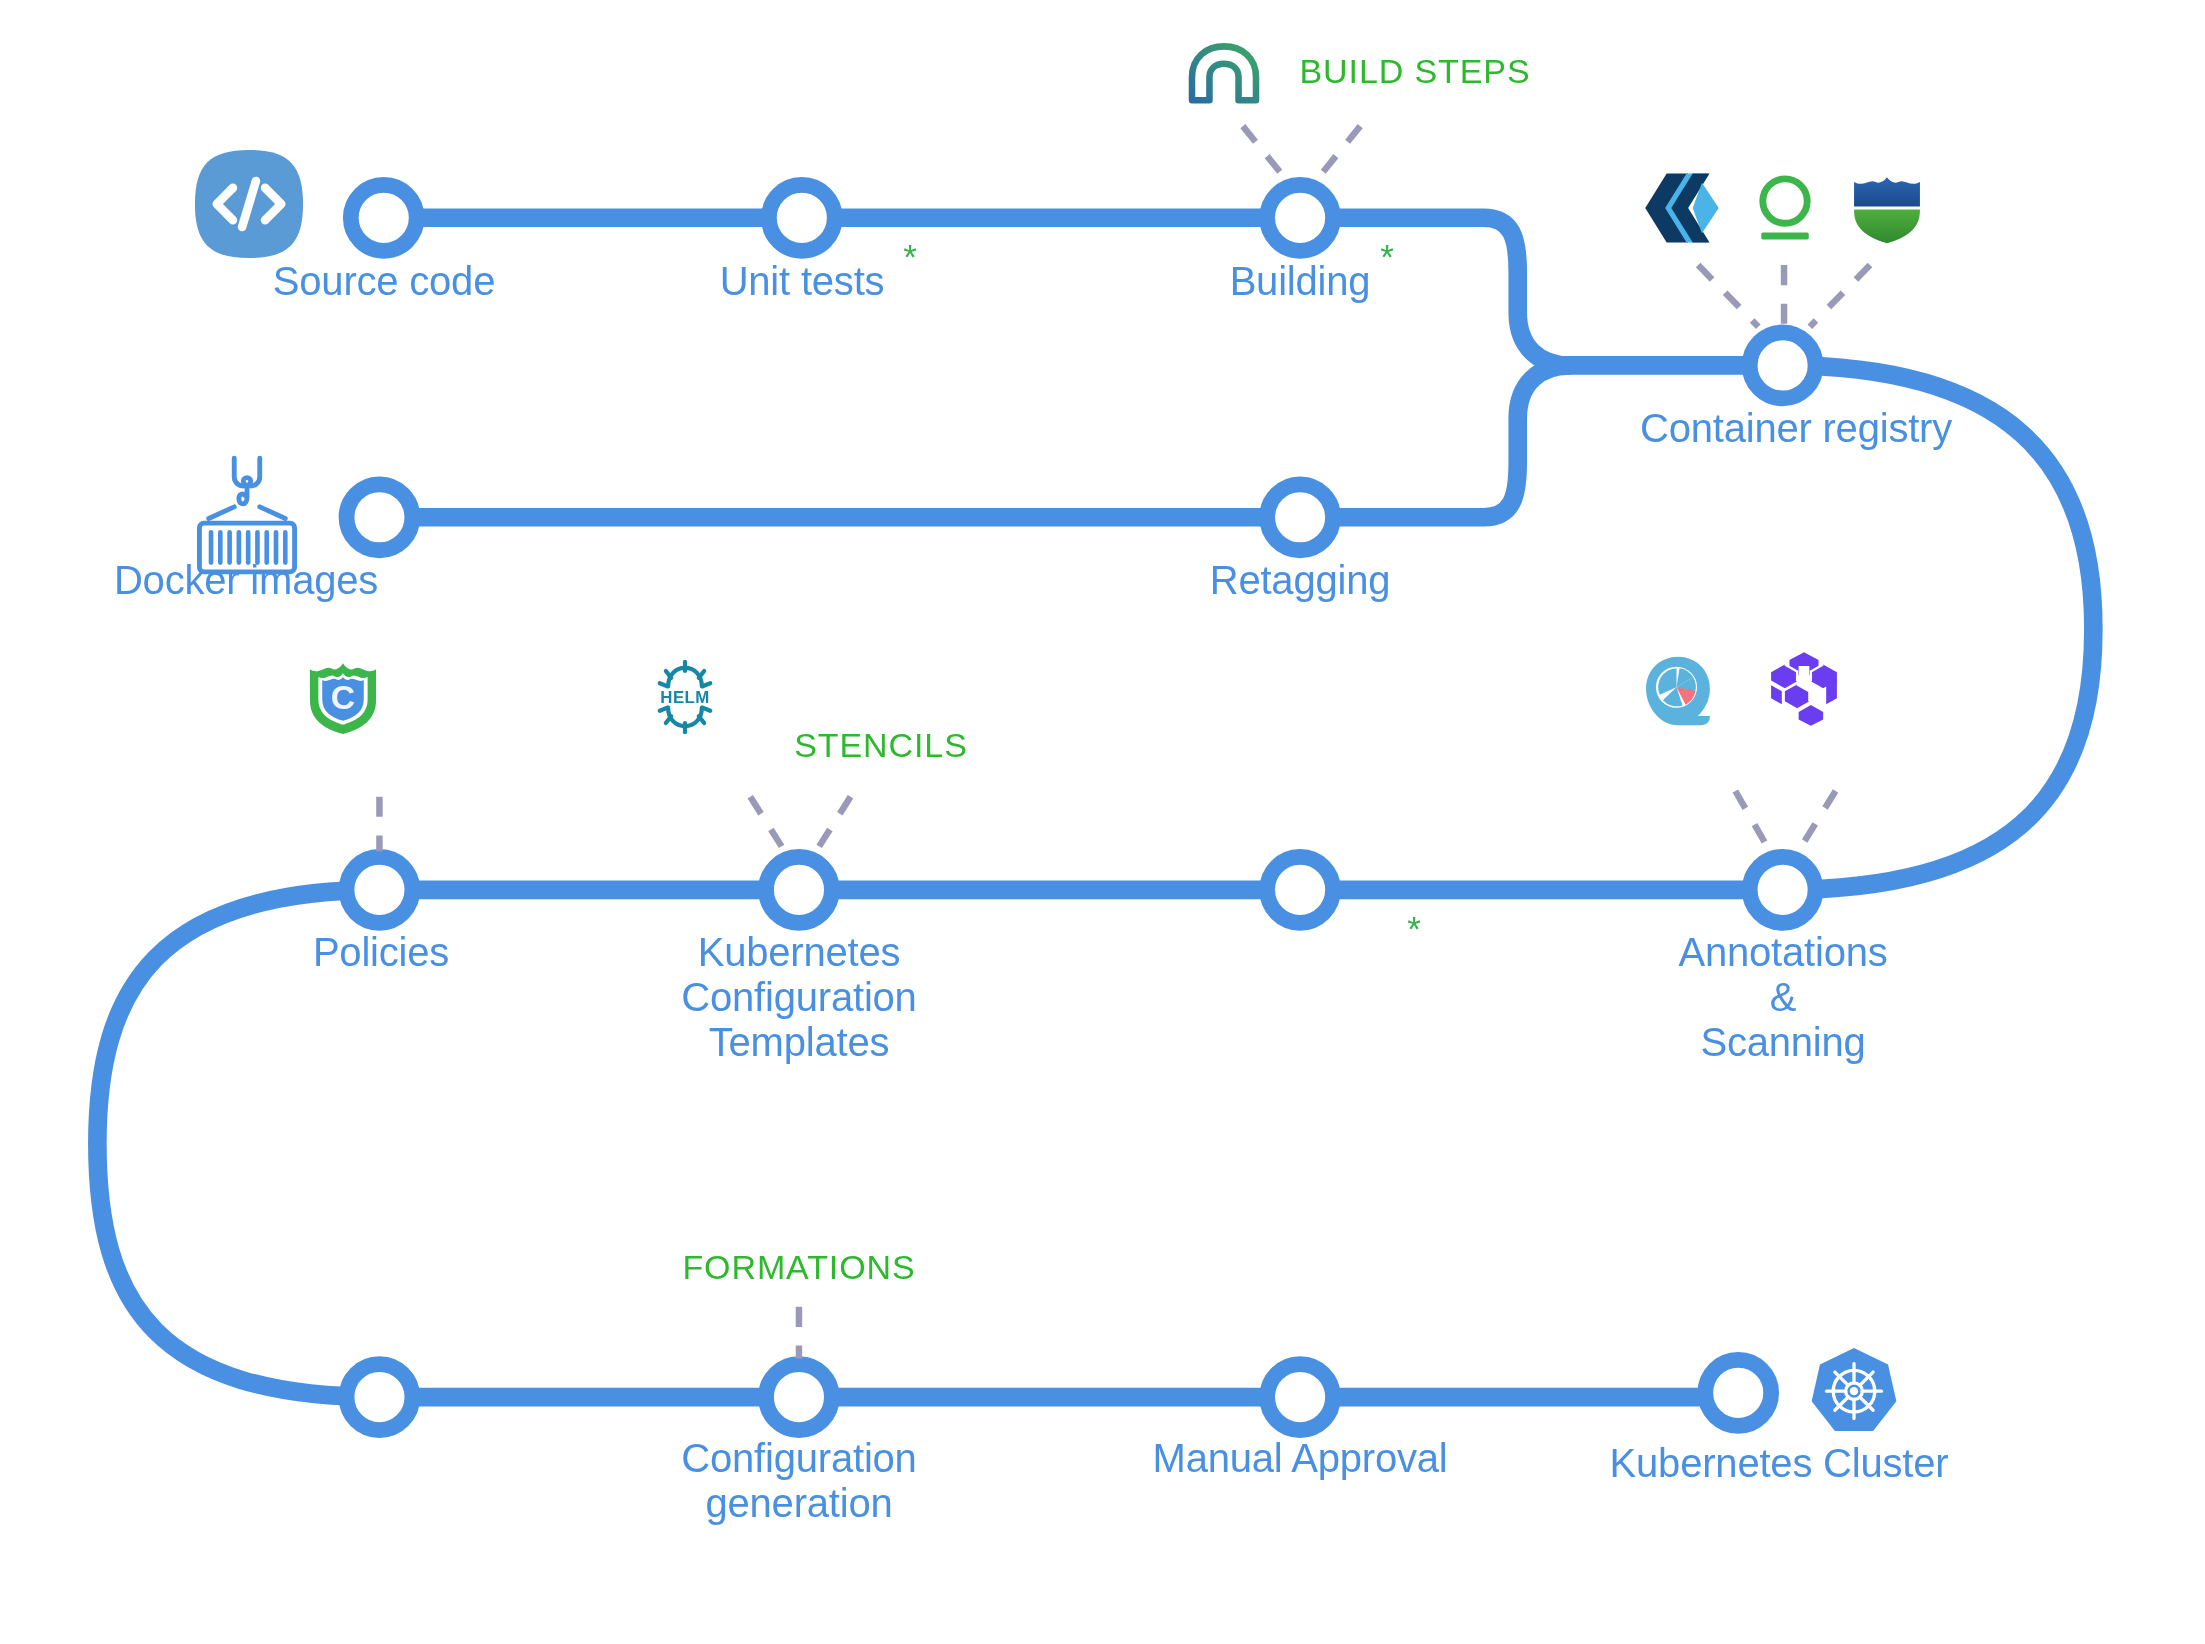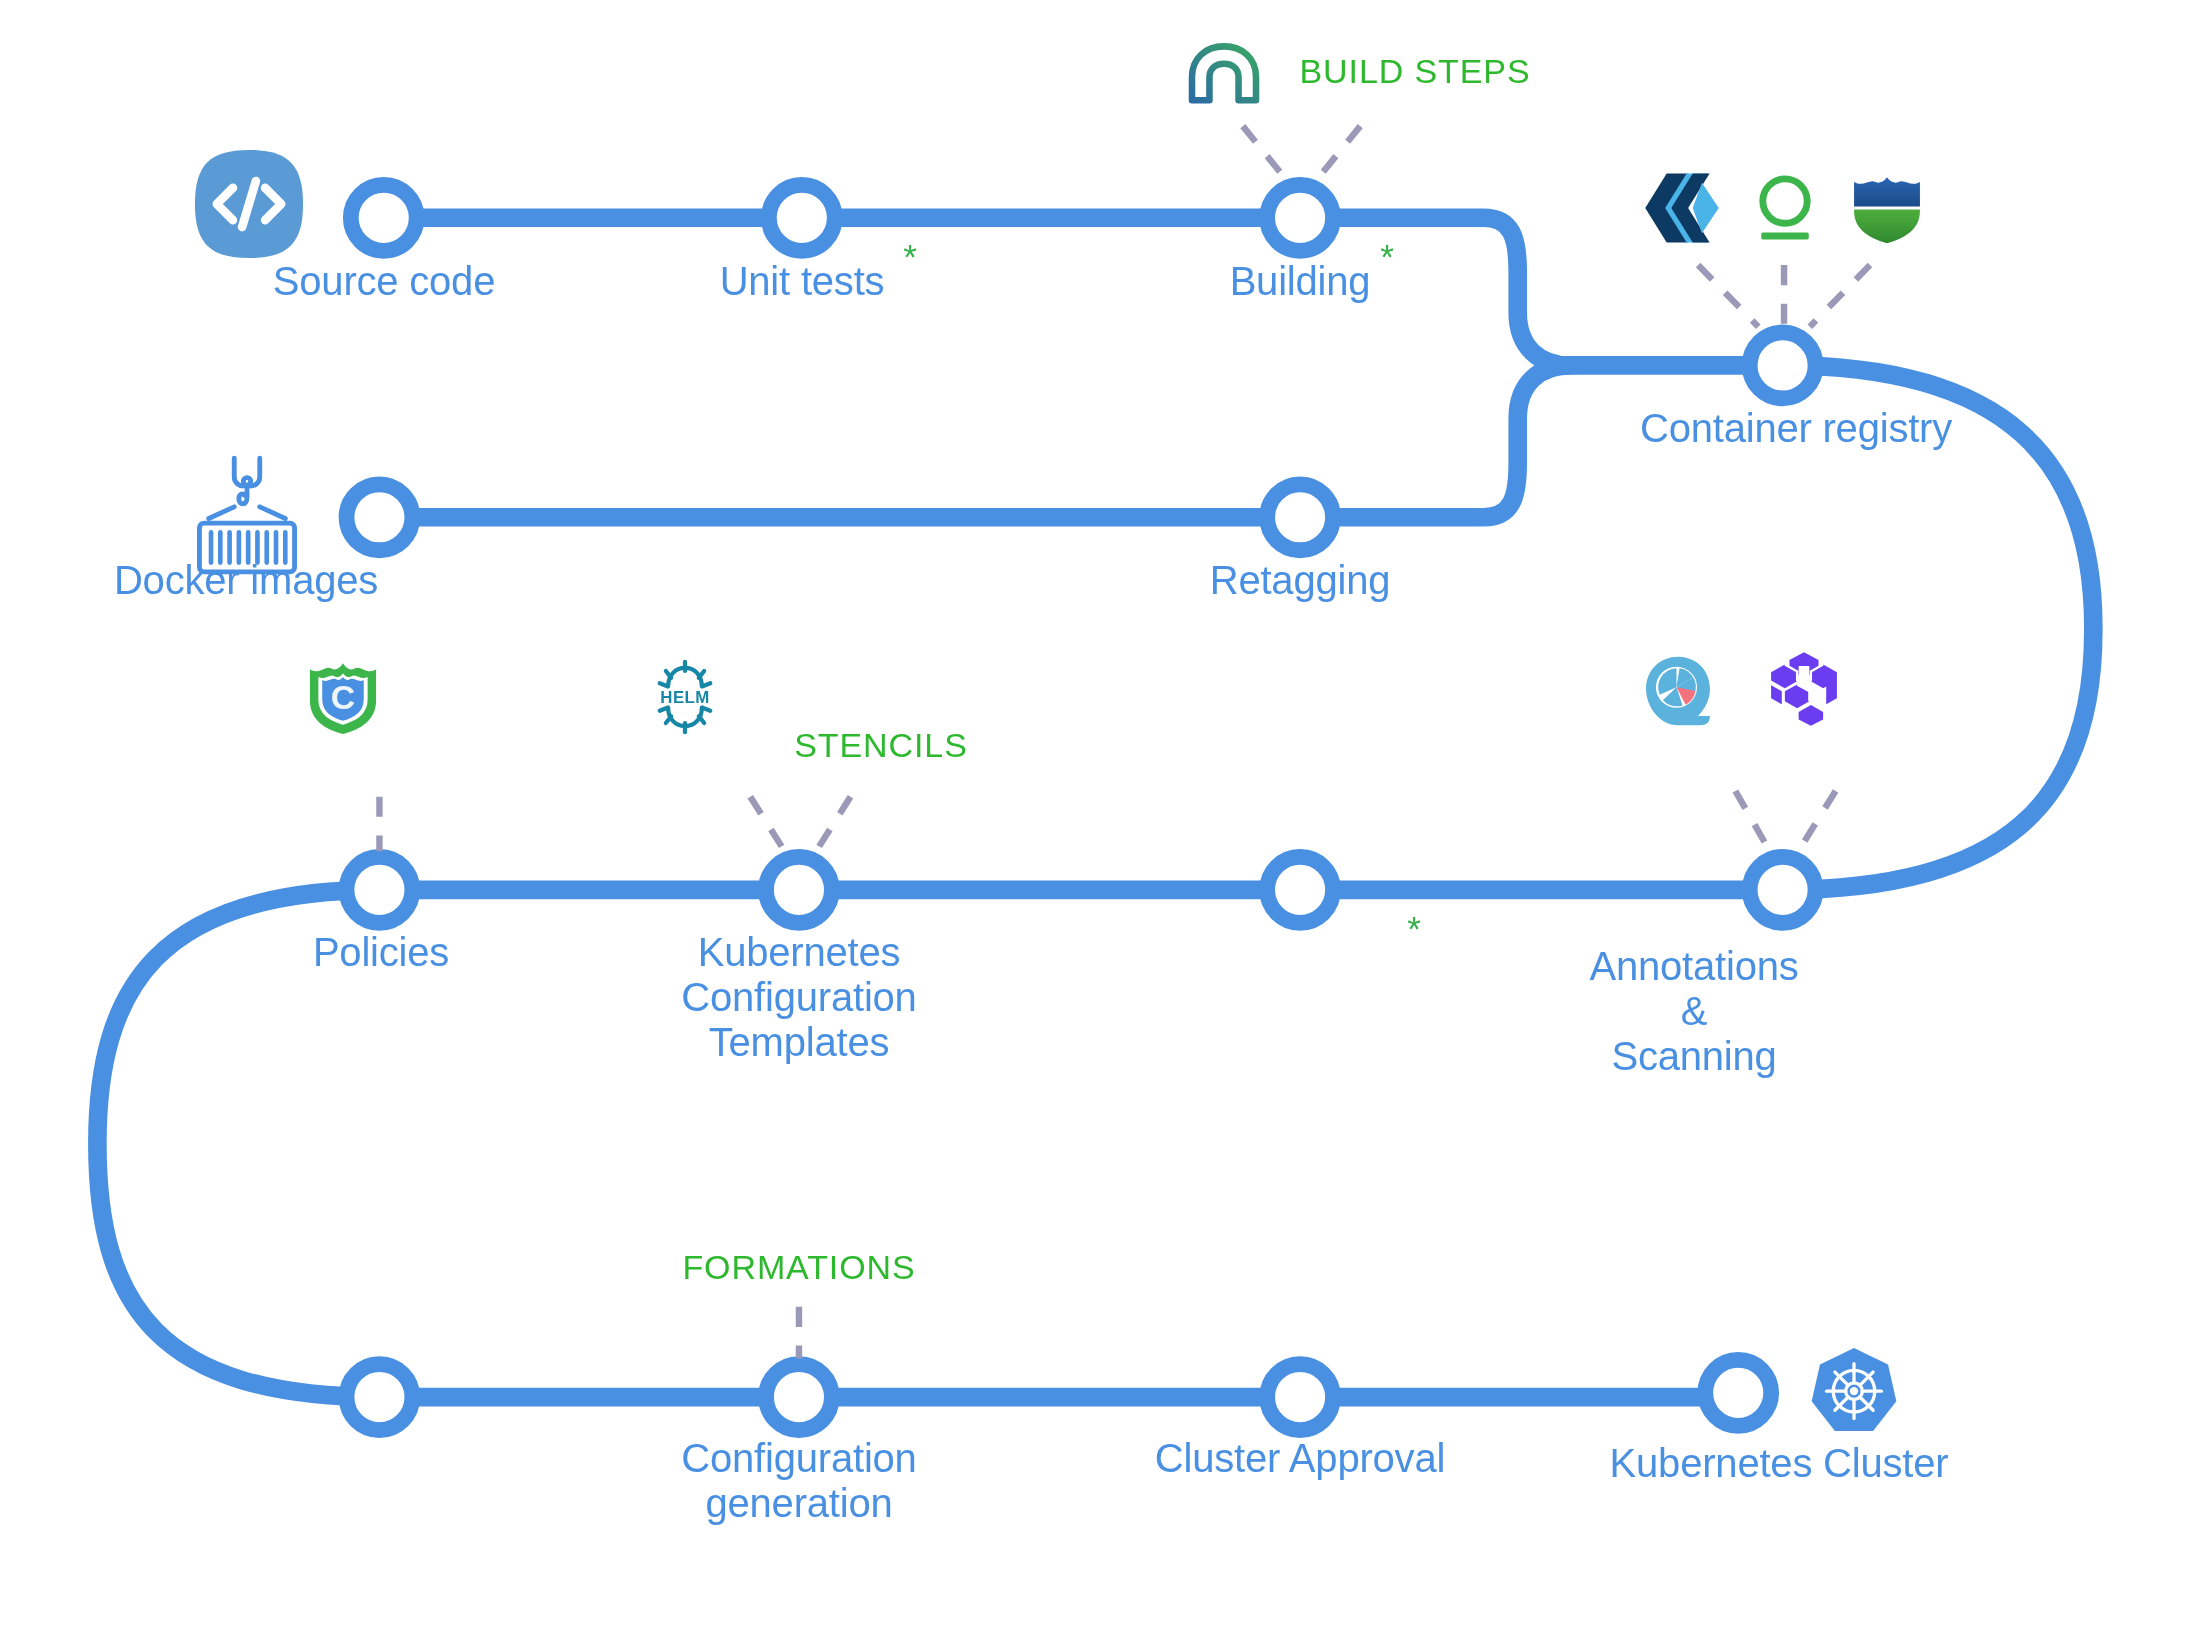--- a/index.html
+++ b/index.html
@@ -312,26 +312,26 @@
   <div class="label" style="left:384px; top:259px;">Source code</div>
   <div class="label" style="left:802px; top:259px;">Unit tests</div>
   <div class="label" style="left:1300px; top:259px;">Building</div>
   <div class="label" style="left:1783px; top:406px;margin-left:13px;">Container registry</div>
   <div class="label" style="left:246px; top:558px;">Docker images</div>
   <div class="label" style="left:1300px; top:558px;">Retagging</div>
   <div class="label" style="left:381px; top:930px;">Policies</div>
   <div class="label multi" style="left:799px; top:930px;">Kubernetes
 Configuration
 Templates</div>
-  <div class="label multi" style="left:1694px; top:930px;margin-top:14px;">Annotations
+  <div class="label multi" style="left:1783px; top:930px;">Annotations
 &amp;
 Scanning</div>
   <div class="label multi" style="left:799px; top:1436px;">Configuration
 generation</div>
-  <div class="label" style="left:1300px; top:1436px;">Cluster Approval</div>
+  <div class="label" style="left:1300px; top:1436px;">Manual Approval</div>
   <div class="label" style="left:1779px; top:1441px;">Kubernetes Cluster</div>
 
   <div class="asterisk" style="left:910px; top:239px;">*</div>
   <div class="asterisk" style="left:1387px; top:239px;">*</div>
   <div class="asterisk" style="left:1414px; top:911px;">*</div>
 
   <div class="tag" style="left:1415px; top:52px;">BUILD STEPS</div>
   <div class="tag" style="left:881px; top:726px;">STENCILS</div>
   <div class="tag" style="left:799px; top:1248px;">FORMATIONS</div>
 

